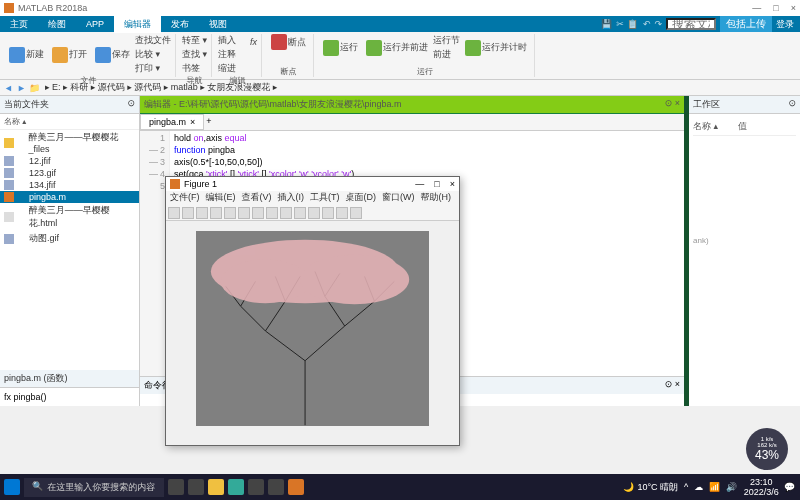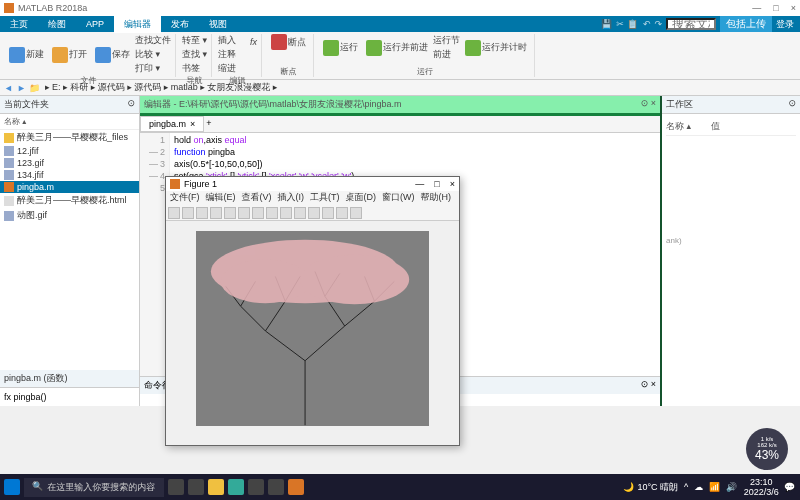--- a/index.html
+++ b/index.html
@@ -20,34 +20,34 @@
 .ribbon .ico{width:16px;height:16px;background:#4a90d9;border-radius:2px}
 .ribbon .ico.grn{background:#6cb33f}
 .ribbon .ico.org{background:#e8a33d}
 .ribbon .smallrow{display:flex;gap:14px;font-size:8px;color:#444;align-items:flex-end}
 .pathbar{height:16px;background:#f5f5f5;border-bottom:1px solid #ccc;display:flex;align-items:center;padding:0 4px;gap:4px;font-size:9px;color:#333}
 .pathbar .nav{color:#4a90d9}
 .content{display:flex;height:310px}
 .left-panel{width:140px;background:#fff;border-right:1px solid #ccc;display:flex;flex-direction:column}
 .panel-hdr{background:#eef4f8;padding:2px 4px;font-size:9px;color:#333;border-bottom:1px solid #ccc;display:flex;justify-content:space-between}
 .file-list{flex:1;overflow:auto;font-size:9px}
-.file-list .item{padding:1px 4px;display:flex;align-items:center;gap:3px;color:#333}
+.file-list .item{padding:1px 4px;display:flex;align-items:center;gap:15px;color:#333}
 .file-list .item.sel{background:#0076a8;color:#fff}
 .file-list .fico{width:10px;height:10px;background:#f0c040}
 .center-panel{flex:1;display:flex;flex-direction:column;background:#fff}
-.editor-hdr{background:#86efac;padding:2px 4px;font-size:8px;color:#555;border-bottom:3px solid #15803d;display:flex;justify-content:space-between}
+.editor-hdr{background:#84cc16;padding:2px 4px;font-size:8px;color:#555;border-bottom:1px solid #15803d;display:flex;justify-content:space-between}
 .editor-tabs{display:flex;background:#f5f5f5;border-bottom:1px solid #ccc}
 .editor-tabs .etab{padding:2px 8px;background:#fff;border:1px solid #ccc;font-size:9px;display:flex;gap:4px}
 .code-area{flex:1;display:flex;font-family:Consolas,monospace;font-size:9px}
 .gutter{width:30px;background:#f5f5f5;text-align:right;padding:2px 4px;color:#999;border-right:1px solid #eee}
 .gutter div{height:12px;display:flex;justify-content:flex-end;gap:2px}
 .code-lines{flex:1;padding:2px 4px}
 .code-lines div{height:12px;white-space:pre}
 .kw{color:#0000ff}.str{color:#a020f0}.fn{color:#000}
-.right-panel{width:140px;background:#fff;border-left:2px solid #14532d}
+.right-panel{width:116px;background:#fff;border-left:5px solid #14532d}
 .cmd-panel{height:30px;background:#fff;border-top:1px solid #ccc;font-size:9px}
 .cmd-panel .hdr{background:#eef4f8;padding:2px 4px;display:flex;justify-content:space-between}
 .bottom{position:absolute;bottom:0;left:0;right:0}
 .taskbar{height:26px;background:#1a1a2e;display:flex;align-items:center;gap:4px;padding:0 4px;color:#fff;font-size:9px}
 .taskbar .searchbar{background:#2a2a3e;padding:3px 8px;width:140px;color:#ccc;display:flex;gap:4px}
 .taskbar .right{margin-left:auto;display:flex;align-items:center;gap:6px;font-size:8px}
 .taskbar .tico{width:16px;height:16px;background:#444;border-radius:2px}
 .figure-window{position:absolute;left:165px;top:176px;width:295px;height:270px;background:#f0f0f0;border:1px solid #666;box-shadow:2px 2px 8px rgba(0,0,0,0.3)}
 .figure-window .ftitle{height:14px;background:#fff;display:flex;align-items:center;padding:0 4px;font-size:9px}
 .figure-window .ftitle .fctl{margin-left:auto;display:flex;gap:10px}

